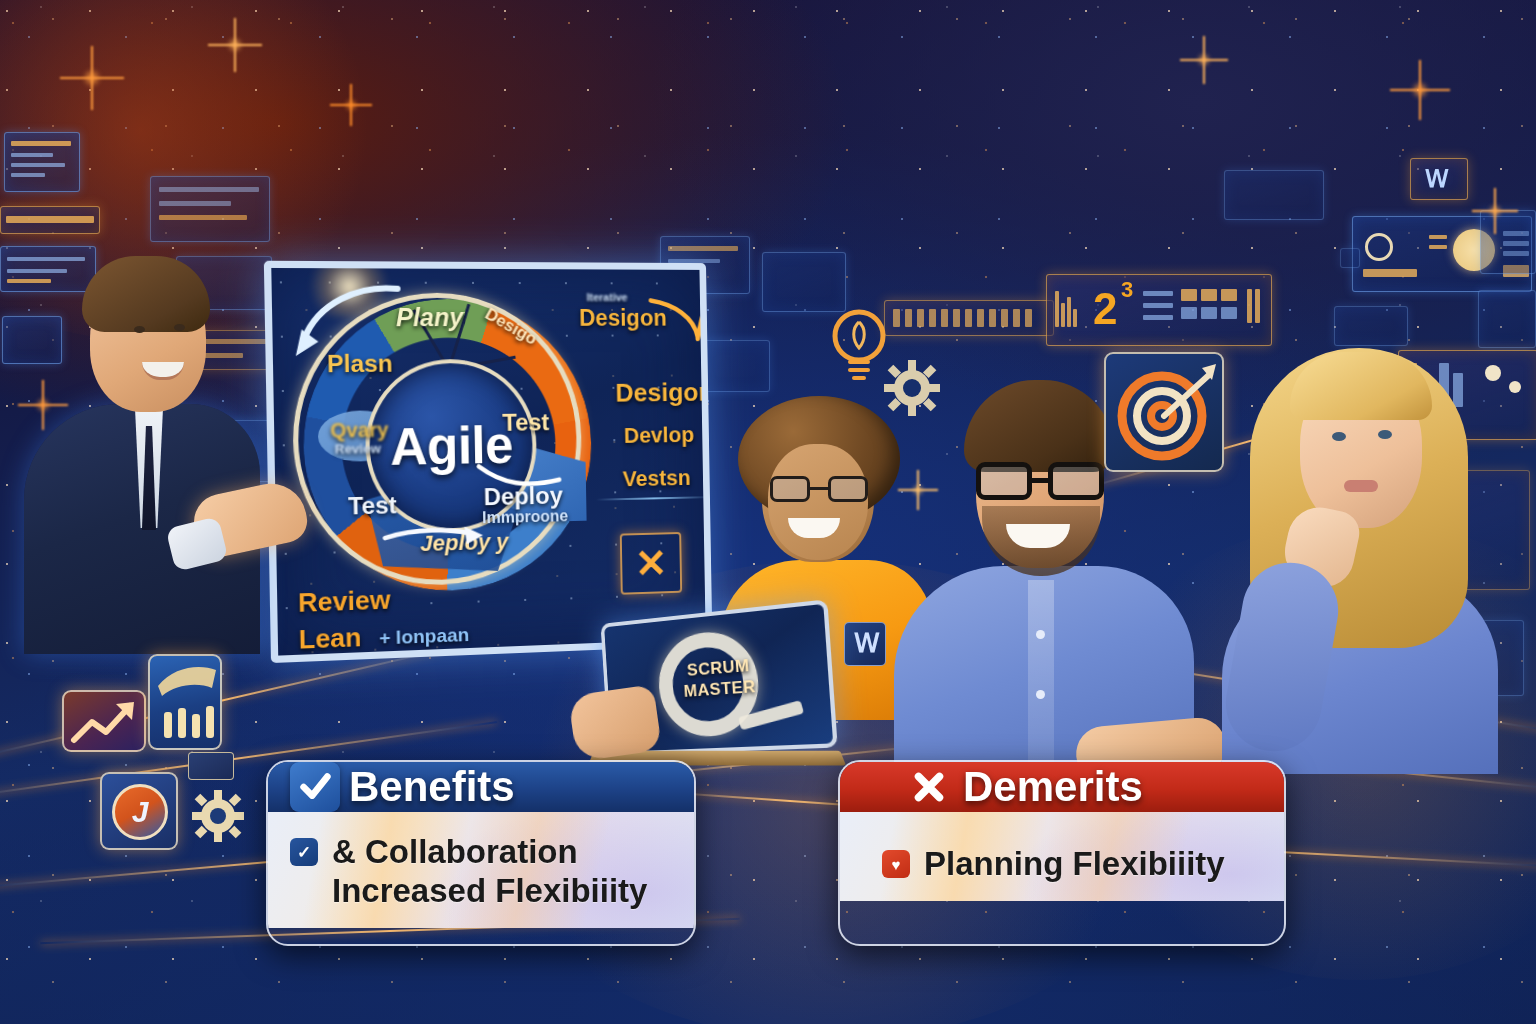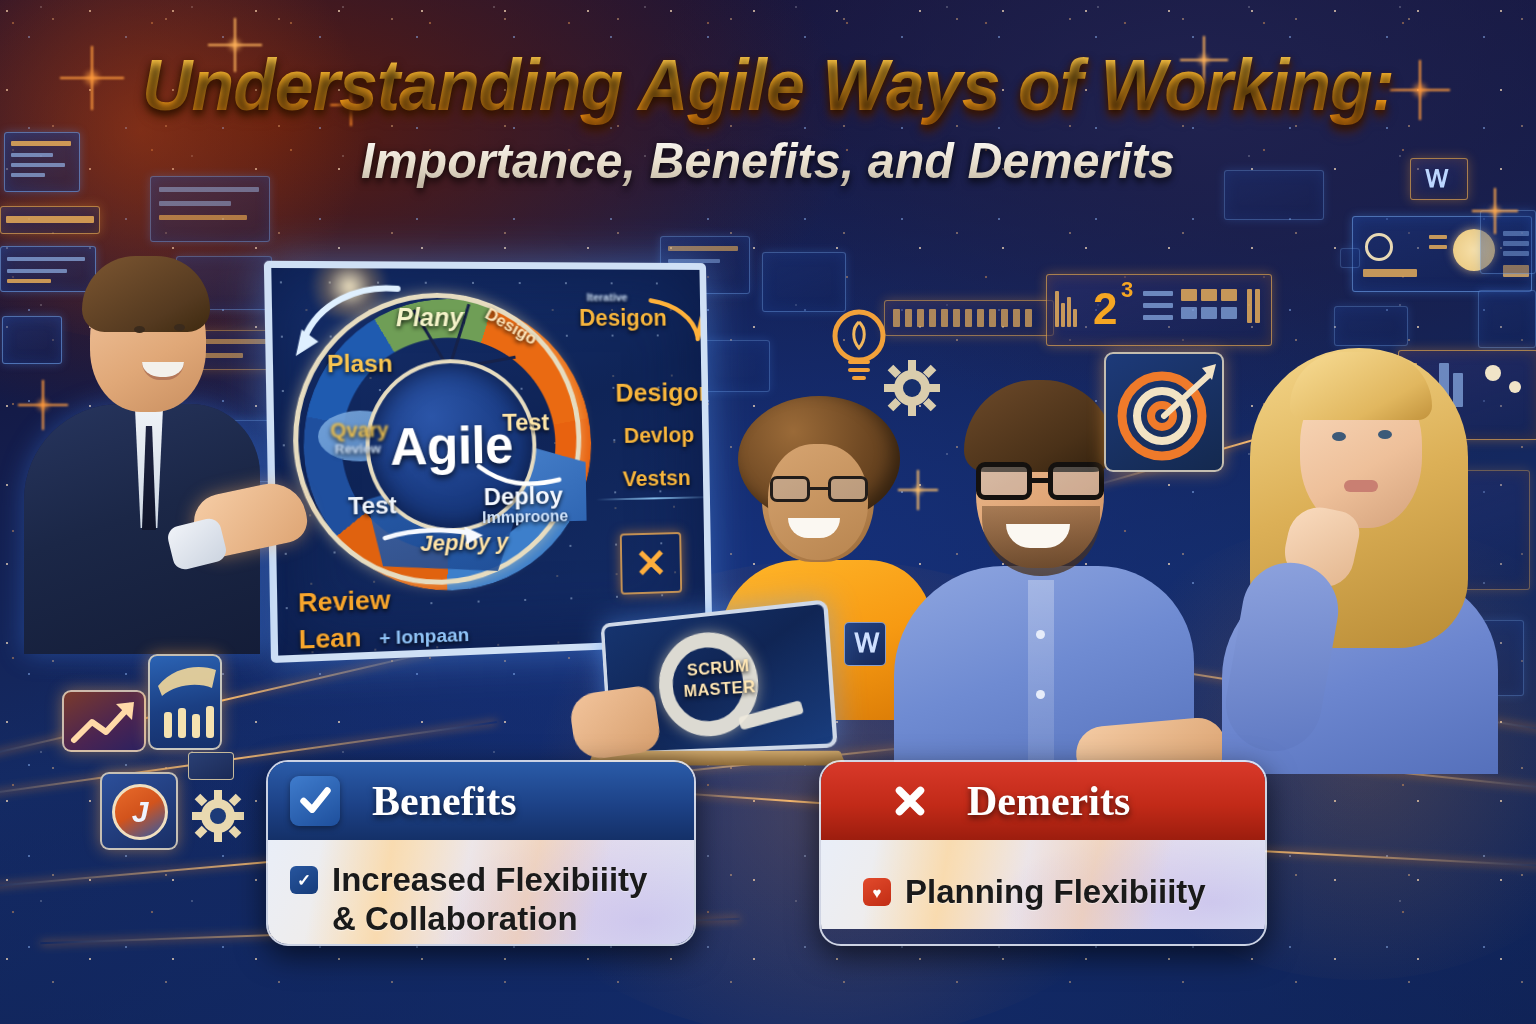--- a/index.html
+++ b/index.html
@@ -211,21 +211,21 @@
   }
 
   
   .card {
     position:absolute; z-index:40;
     border-radius:22px; overflow:hidden;
     border:2px solid rgba(235,240,250,.85);
     box-shadow:0 10px 30px rgba(0,0,0,.6);
   }
   .card-head {
-    height:78px; display:flex; align-items:center; gap:32px; padding-left:22px;font-family:Liberation Serif, serif;
+    height:50px; display:flex; align-items:center; gap:9px; padding-left:22px;
   }
   .card-head .ttl {
     font-size:42px; font-weight:bold; color:#fff;
     text-shadow:0 3px 6px rgba(0,0,0,.6);
   }
   .card-body {
     padding:20px 20px 18px 22px;
     background:linear-gradient(120deg,#e9eef8 0%,#f2ece6 30%,#e5dced 62%,#dfe6f4 100%);
     display:flex; gap:14px; align-items:flex-start;
     position:relative;
@@ -413,24 +413,20 @@
   <div class="streak" style="left:-60px;top:760px;width:560px;transform:rotate(-8deg);"></div>
   <div class="streak" style="left:-30px;top:860px;width:620px;transform:rotate(-5deg);"></div>
   <div class="streak" style="left:40px;top:930px;width:700px;transform:rotate(-2deg);"></div>
   <div class="streak" style="left:1040px;top:690px;width:520px;transform:rotate(9deg);"></div>
   <div class="streak" style="left:1010px;top:760px;width:560px;transform:rotate(6deg);"></div>
   <div class="streak" style="left:960px;top:850px;width:600px;transform:rotate(3deg);"></div>
   <div class="streak" style="left:1060px;top:440px;width:380px;transform:rotate(-16deg);"></div>
   <div class="streak" style="left:620px;top:760px;width:320px;transform:rotate(-6deg);"></div>
   <div class="streak" style="left:640px;top:800px;width:300px;transform:rotate(4deg);"></div>
 
-  <div id="title-block">
-    <div id="title-main">Understanding Agile Ways of Working:</div>
-    <div id="title-sub">Importance, Benefits, and Demerits</div>
-  </div>
 
   <div class="person" style="left:30px;top:222px;width:250px;height:430px;">
     <div class="torso" style="left:-6px;top:182px;width:236px;height:250px;border-radius:96px 70px 0 0;
                 background:linear-gradient(160deg,#27355e 0%,#1b2747 45%,#141d38 100%);
                 box-shadow:0 0 26px rgba(70,140,255,.35);"></div>
     <div style="position:absolute;left:84px;top:186px;width:70px;height:120px;
                 background:linear-gradient(180deg,#eef2f7,#cfd8e4);
                 clip-path:polygon(30% 0,70% 0,62% 100%,38% 100%);"></div>
     <div style="position:absolute;left:108px;top:204px;width:22px;height:104px;
                 background:linear-gradient(180deg,#1d2340,#10152b);
@@ -693,27 +689,27 @@
                   background:linear-gradient(150deg,#3f7ccd,#1e4f9c);box-shadow:0 2px 6px rgba(0,0,0,.4);">
         <svg viewBox="0 0 40 40" style="width:38px;height:38px;">
           <path d="M8 20 L17 29 L33 9" stroke="#ffffff" stroke-width="7" fill="none" stroke-linecap="round" stroke-linejoin="round"></path>
         </svg>
       </div>
       <div class="ttl">Benefits</div>
     </div>
     <div class="card-body">
       <div class="chk" style="background:linear-gradient(150deg,#27559e,#163c7a);">✓</div>
       <div class="card-text">
+        <div>&amp; Collaboration</div>
         <div>Increased Flexibiiity</div>
-        <div>&amp; Collaboration</div>
       </div>
     </div>
   </div>
 
-  <div class="card" style="left:819px;top:760px;width:448px;height:186px;">
+  <div class="card" style="left:838px;top:760px;width:448px;height:186px;">
     <div class="card-head" style="background:linear-gradient(180deg,#d8392a 0%,#c22a18 55%,#9c1d0e 100%);padding-left:64px;">
       <div style="width:50px;height:50px;border-radius:9px;display:flex;align-items:center;justify-content:center;">
         <svg viewBox="0 0 40 40" style="width:38px;height:38px;">
           <path d="M9 9 L31 31 M31 9 L9 31" stroke="#ffffff" stroke-width="8" stroke-linecap="round"></path>
         </svg>
       </div>
       <div class="ttl">Demerits</div>
     </div>
     <div class="card-body" style="padding-left:42px;padding-top:32px;">
       <div class="chk" style="background:linear-gradient(150deg,#e24a2c,#c12d14);font-size:15px;">♥</div>

